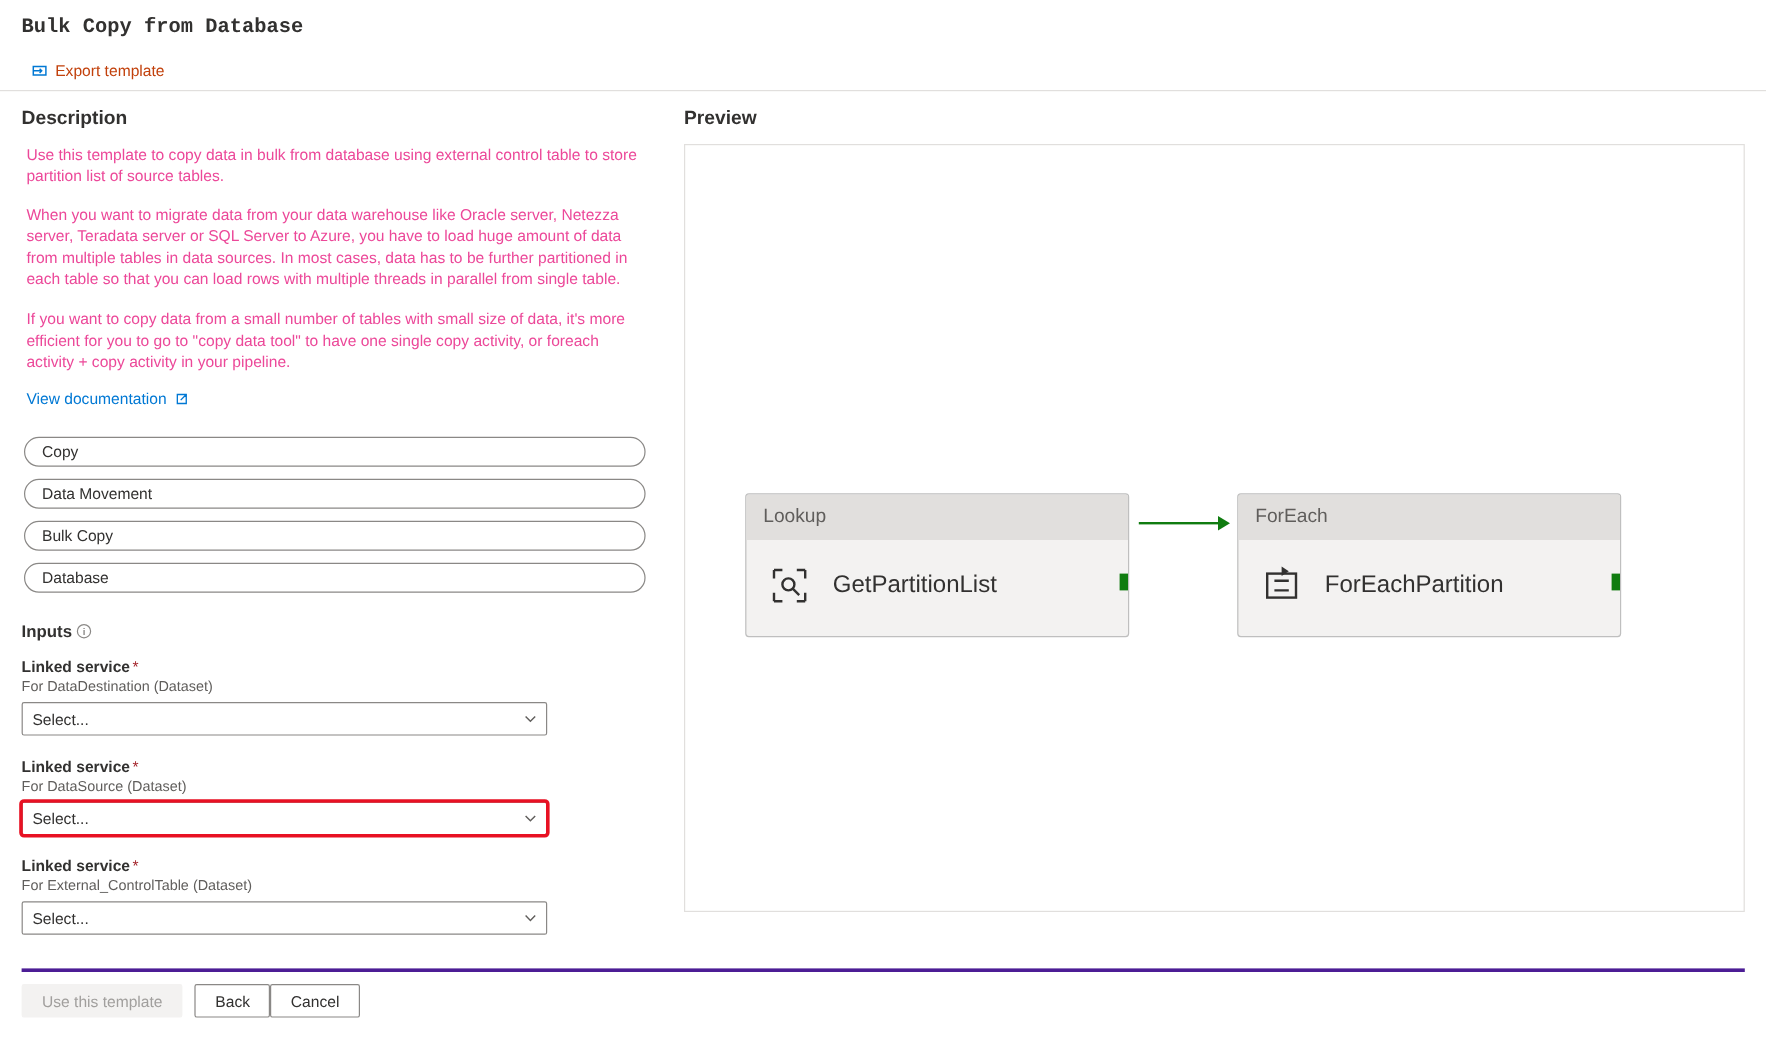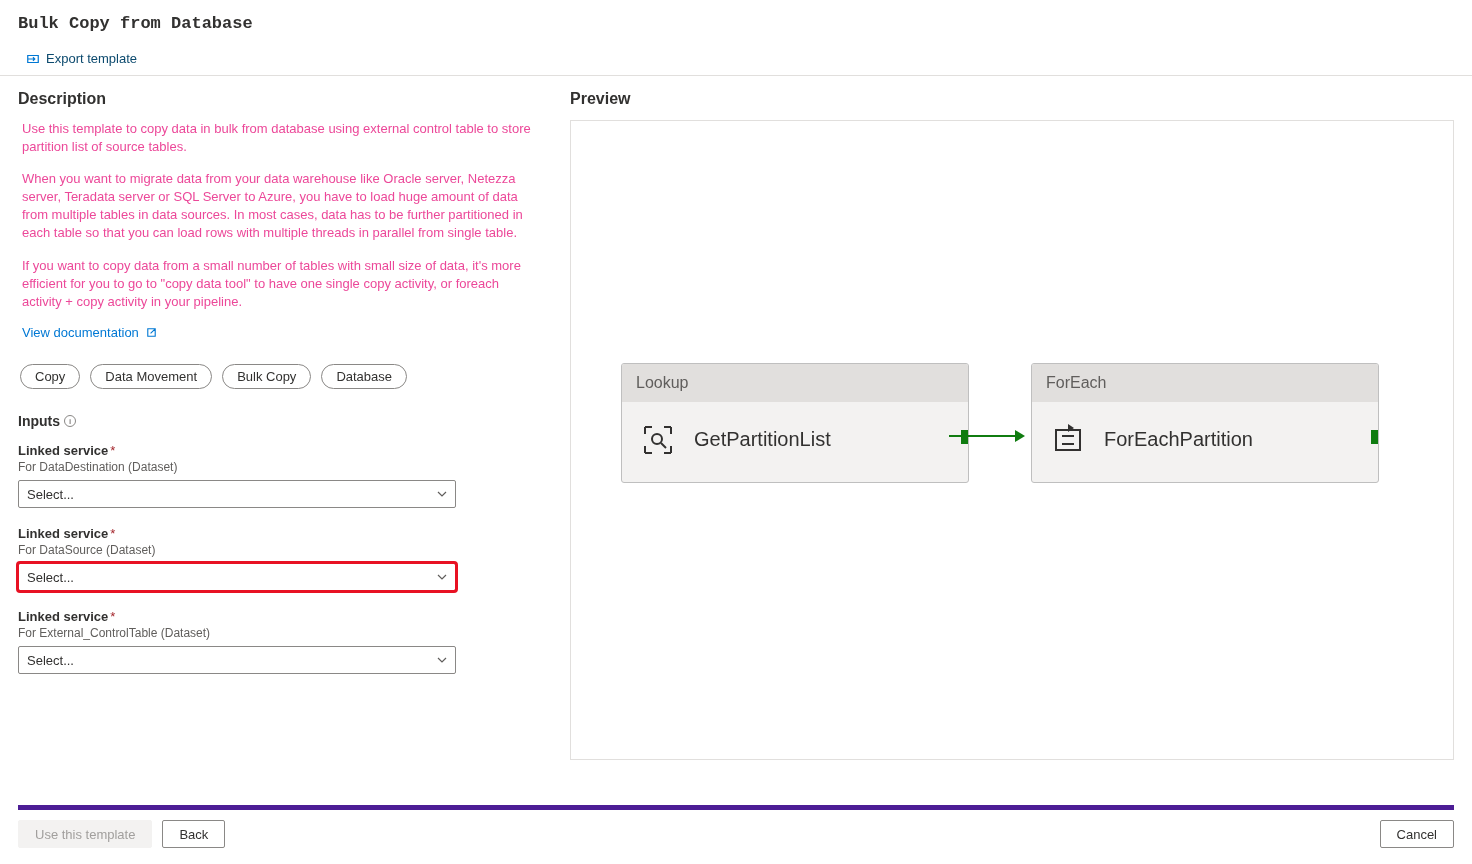--- a/index.html
+++ b/index.html
@@ -20,21 +20,21 @@
     font-weight: 600;
     color: #323130;
     font-family: Liberation Mono, monospace;
   }
   .toolbar {
     padding: 10px 18px 6px 26px;
     border-bottom: 1px solid #e1dfdd;
     margin-bottom: 14px;
   }
   .export-link {
-    color: #0c4a6e;
+    color: #c2410c;
     font-size: 13px;
     cursor: pointer;
     display: inline-flex;
     align-items: center;
     gap: 6px;
   }
   .export-link svg { width: 14px; height: 14px; }
   .content {
     display: flex;
     gap: 32px;
@@ -68,20 +68,21 @@
     gap: 6px;
     padding-left: 4px;
     margin-bottom: 24px;
   }
   .doc-link svg { width: 13px; height: 13px; }
   .tags-row {
     display: flex;
     gap: 10px;
     margin-bottom: 24px;
     padding-left: 2px;
+    flex-direction: column;
   }
   .tag {
     border: 1px solid #8a8886;
     border-radius: 14px;
     padding: 4px 14px;
     font-size: 13px;
     color: #323130;
     cursor: default;
   }
   .inputs-heading {
@@ -139,25 +140,26 @@
     width: 10px; height: 10px;
   }
   .preview-canvas {
     border: 1px solid #e1dfdd;
     height: 640px;
     position: relative;
     background: #fff;
   }
   .node {
     position: absolute;
-    width: 348px;
+    width: 320px;
     border: 1px solid #bfbfbf;
     border-radius: 3px;
     background: #f3f2f1;
     overflow: hidden;
+    margin-top: 48px;
   }
   .node-header {
     background: #e1dfdd;
     padding: 10px 14px;
     font-size: 16px;
     color: #605e5c;
   }
   .node-body {
     padding: 20px 14px 24px 18px;
     display: flex;
@@ -185,24 +187,22 @@
     border-top: 6px solid transparent;
     border-bottom: 6px solid transparent;
     border-left: 10px solid #107c10;
   }
   .footer {
     position: absolute;
     bottom: 16px;
     left: 18px;
     right: 18px;
     display: flex;
-    justify-content: space-between;
-    border-top: 5px solid #4c1d95;
+    border-top: 3px solid #4c1d95;
     padding-top: 10px;
-    gap: 28px;
   }
   .footer-left { display: flex; gap: 10px; }
   .btn {
     height: 28px;
     padding: 0 16px;
     border: 1px solid #8a8886;
     border-radius: 2px;
     background: #fff;
     font-size: 13px;
     color: #323130;

